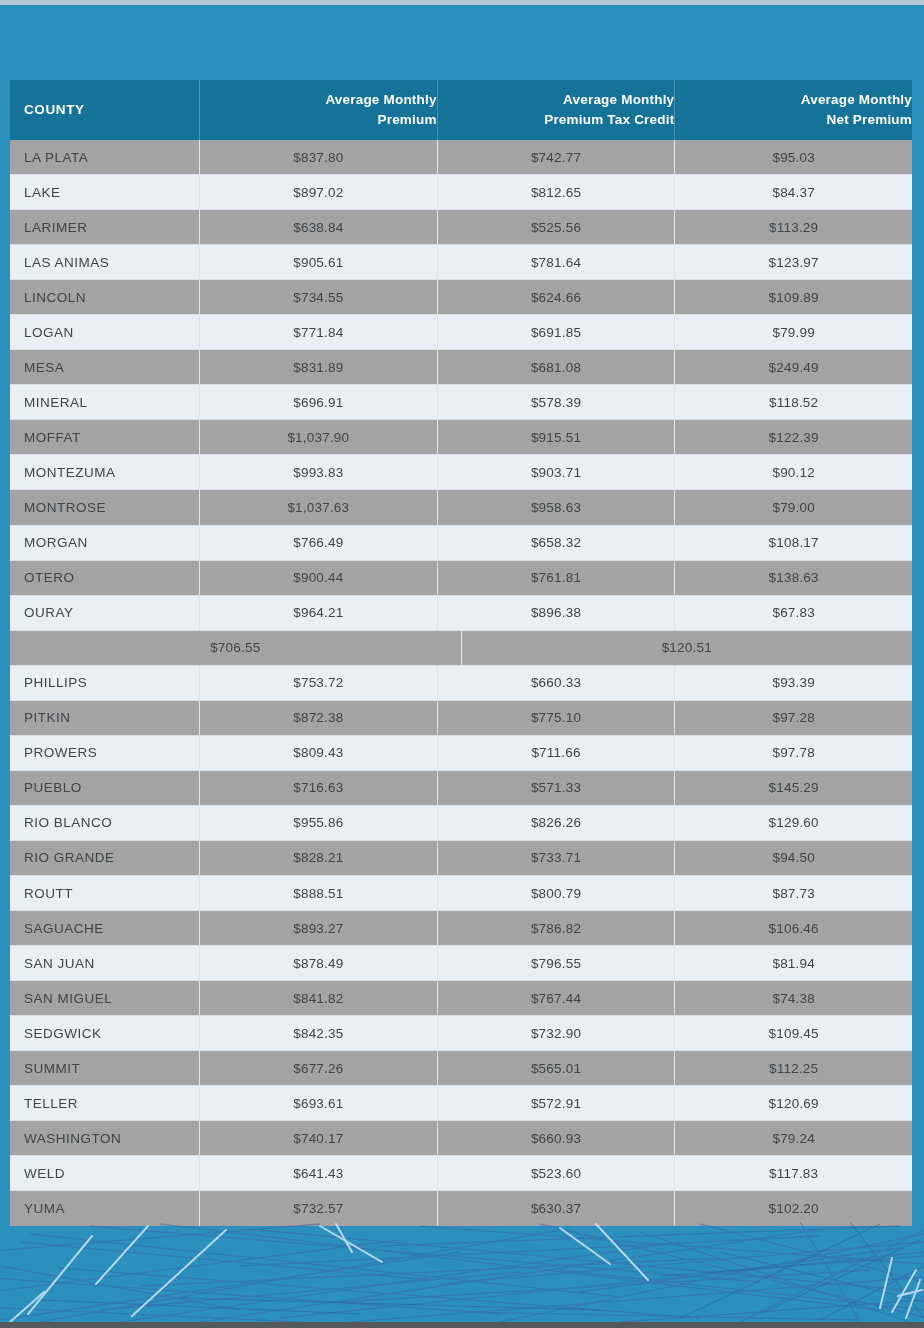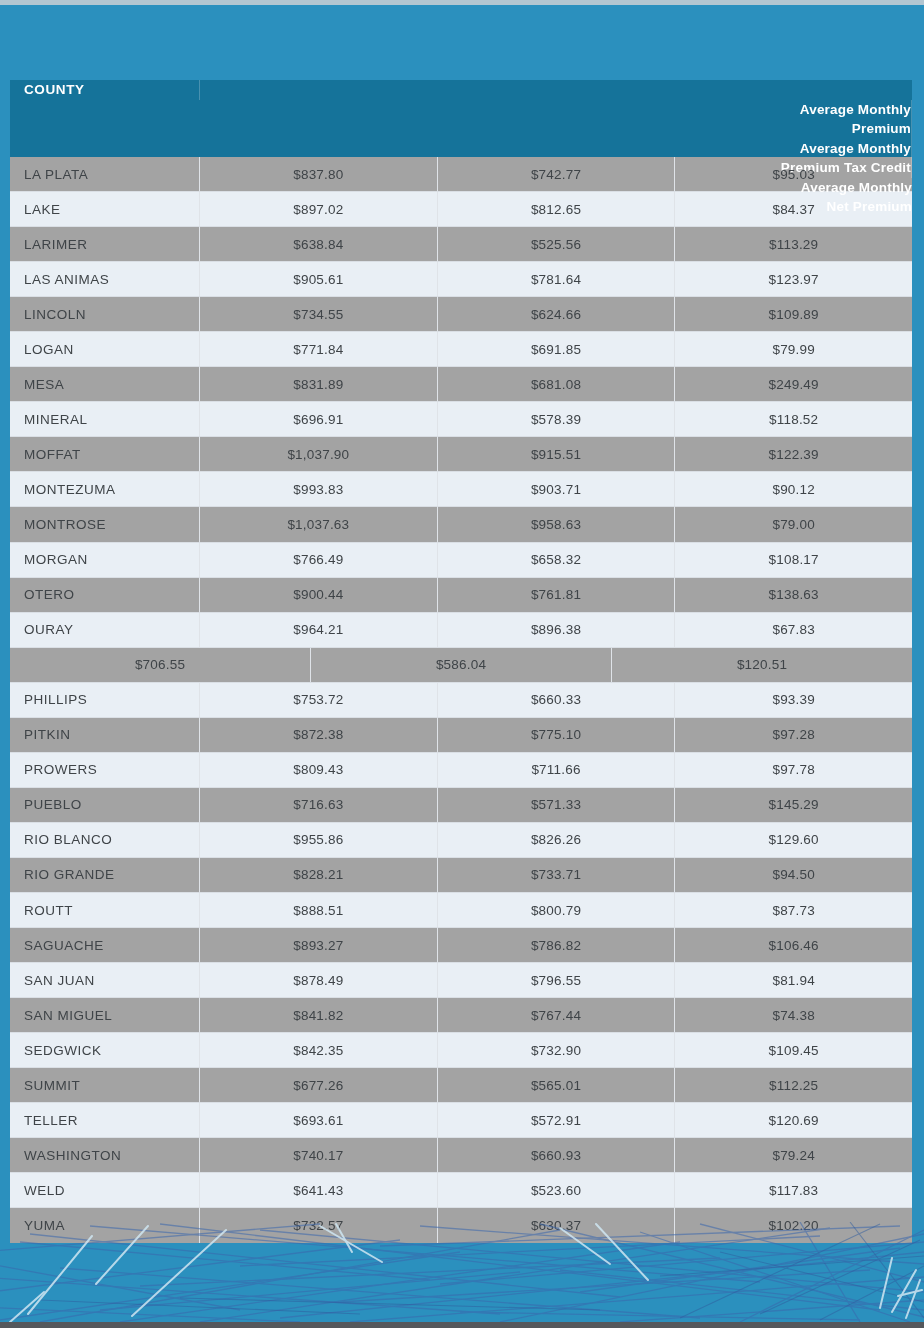--- a/index.html
+++ b/index.html
@@ -38,24 +38,23 @@
   }
   .data-table {
     position: absolute;
     top: 80px;
     left: 10px;
     width: 902px;
     background: #ffffff;
   }
   .thead {
     display: flex;
-    height: 77px;
+    height: 60px;
     background: #15739A;
     color: #FFFFFF;
-    flex-direction: column;
   }
   .th {
     display: flex;
     flex-direction: column;
     align-items: flex-end;
     justify-content: center;
     font-size: 13.5px;
     font-weight: bold;
     letter-spacing: 0.2px;
     line-height: 1.45;
@@ -197,21 +196,20 @@
           <div class="td col-val">$138.63</div>
         </div>
         <div class="trow">
           <div class="td col-county">OURAY</div>
           <div class="td col-val">$964.21</div>
           <div class="td col-val">$896.38</div>
           <div class="td col-val">$67.83</div>
         </div>
         <div class="trow">
           <div class="td col-val">$706.55</div>
-          <div class="td col-val">$586.04</div>
           <div class="td col-val">$120.51</div>
         </div>
         <div class="trow">
           <div class="td col-county">PHILLIPS</div>
           <div class="td col-val">$753.72</div>
           <div class="td col-val">$660.33</div>
           <div class="td col-val">$93.39</div>
         </div>
         <div class="trow">
           <div class="td col-county">PITKIN</div>

